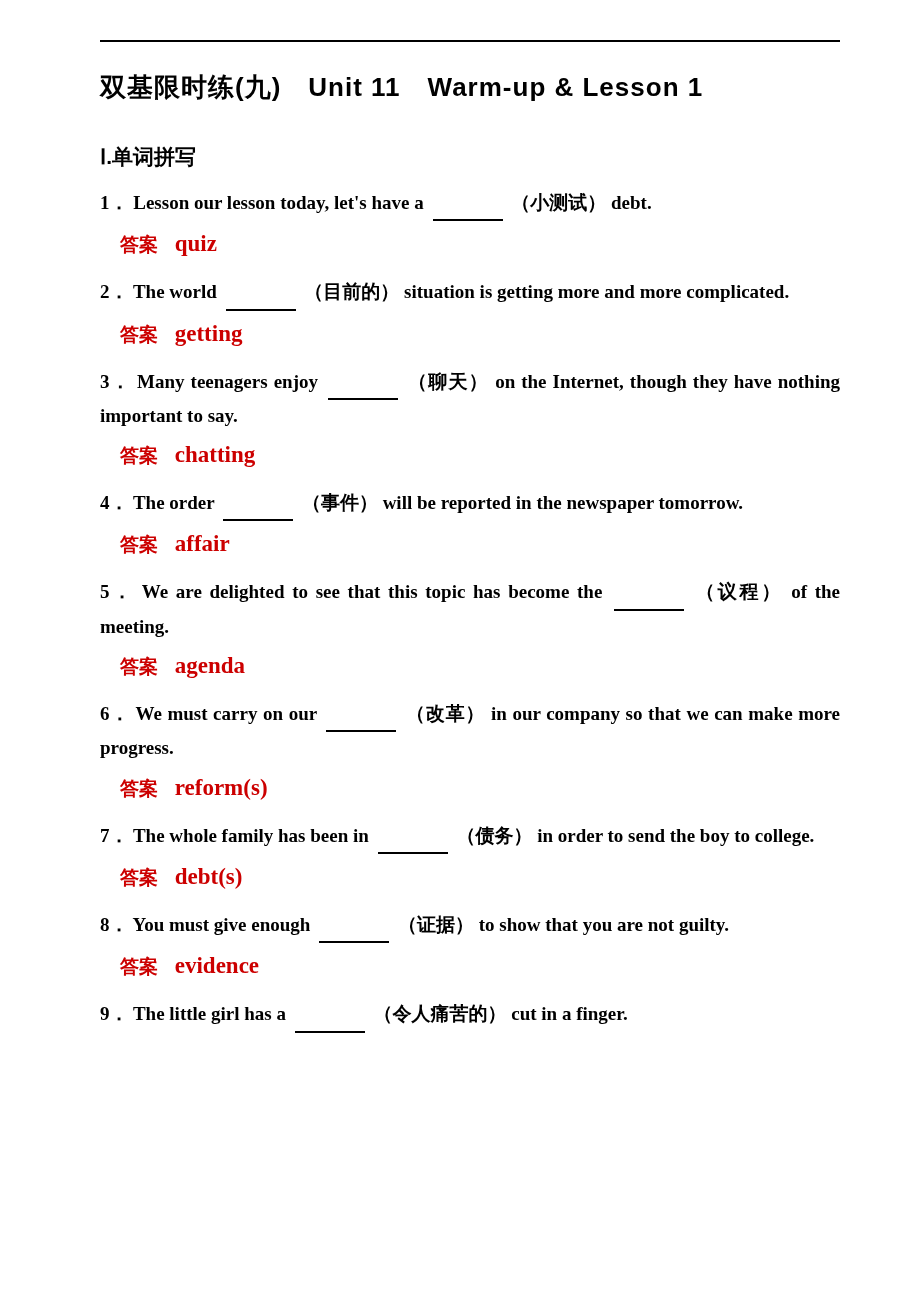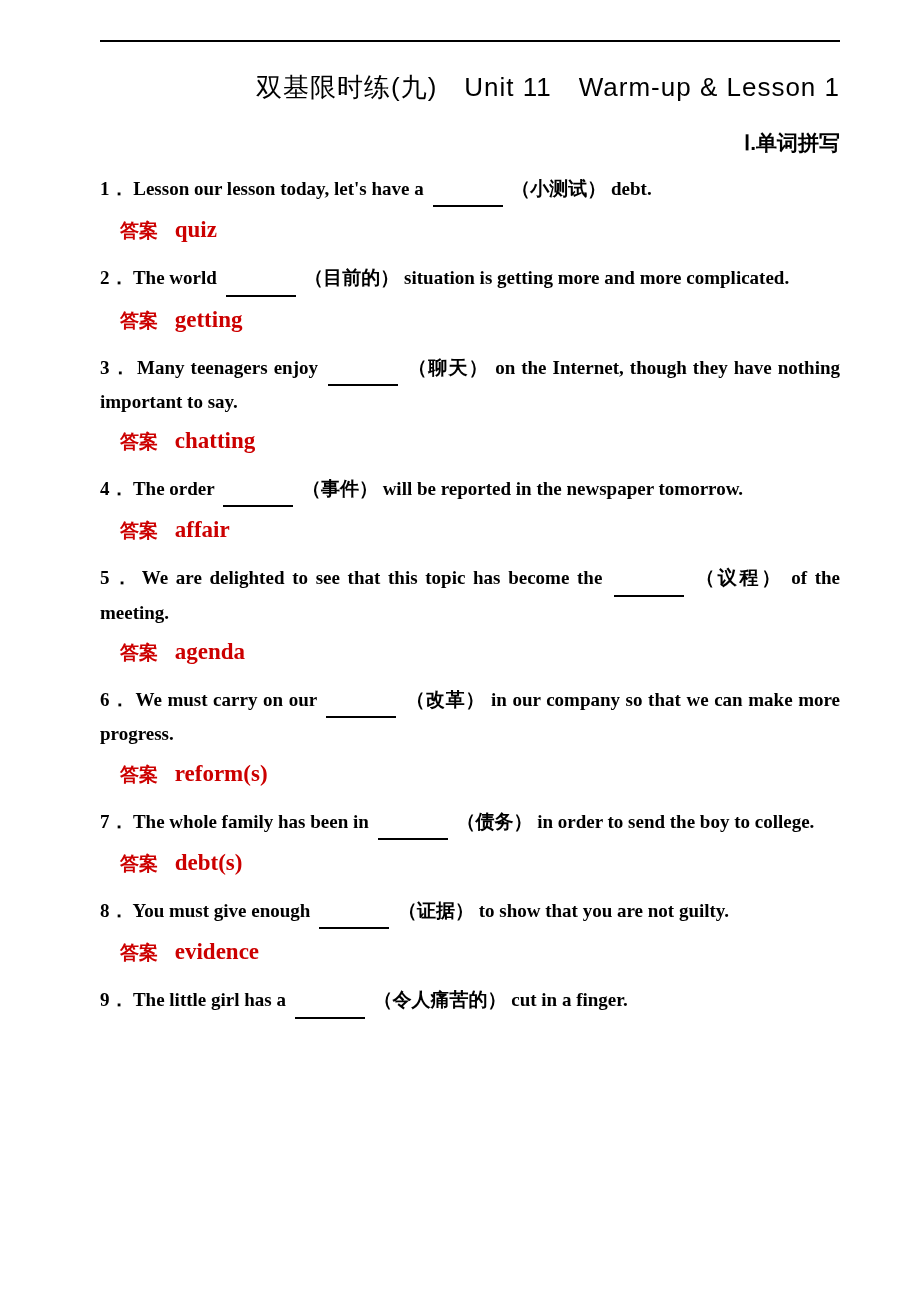--- a/index.html
+++ b/index.html
@@ -13,33 +13,32 @@
       width: 920px;
       min-height: 1302px;
       padding: 40px 80px 40px 100px;
       color: #000000;
     }
     .top-line {
       border-top: 2px solid #000;
       margin-bottom: 28px;
     }
     .page-title {
-      text-align: right;
+      text-align: left;
       font-size: 26px;
-      font-weight: normal;
-      margin-bottom: 24px;
+      font-weight: bold;
+      margin-bottom: 38px;
       font-family: "SimHei", "黑体", sans-serif;
       letter-spacing: 1px;
     }
     .section-header {
       font-size: 21px;
       font-weight: bold;
       margin-bottom: 16px;
       font-family: "SimHei", "黑体", sans-serif;
-      text-align: right;
     }
     .question {
       font-size: 19px;
       font-weight: bold;
       margin-bottom: 10px;
       line-height: 1.7;
       text-align: justify;
       font-family: "Times New Roman", "SimSun", serif;
     }
     .answer-line {

